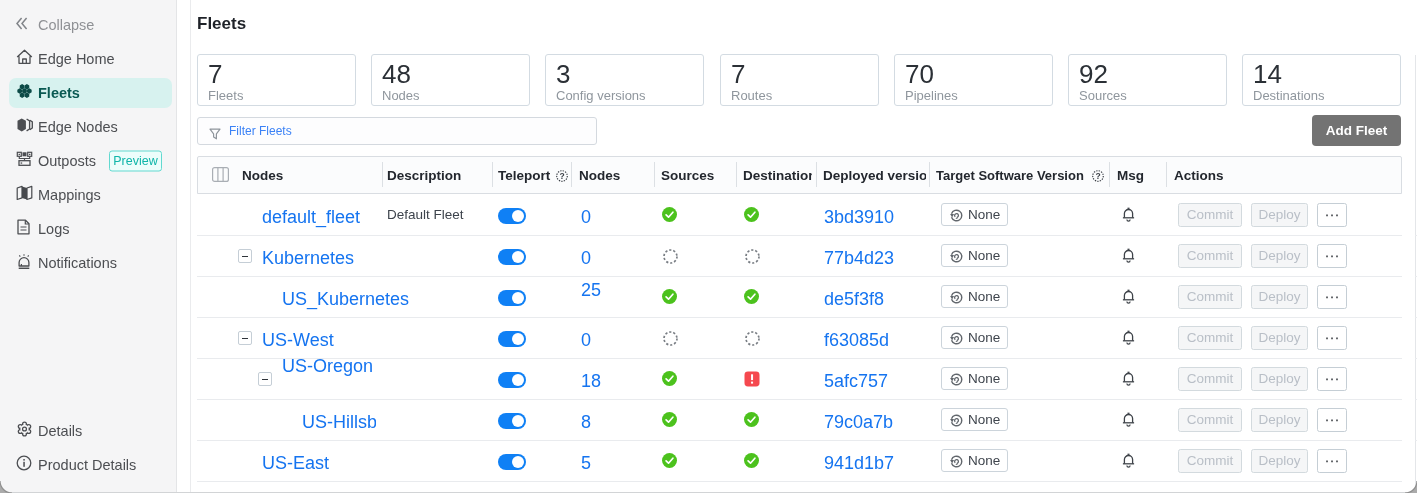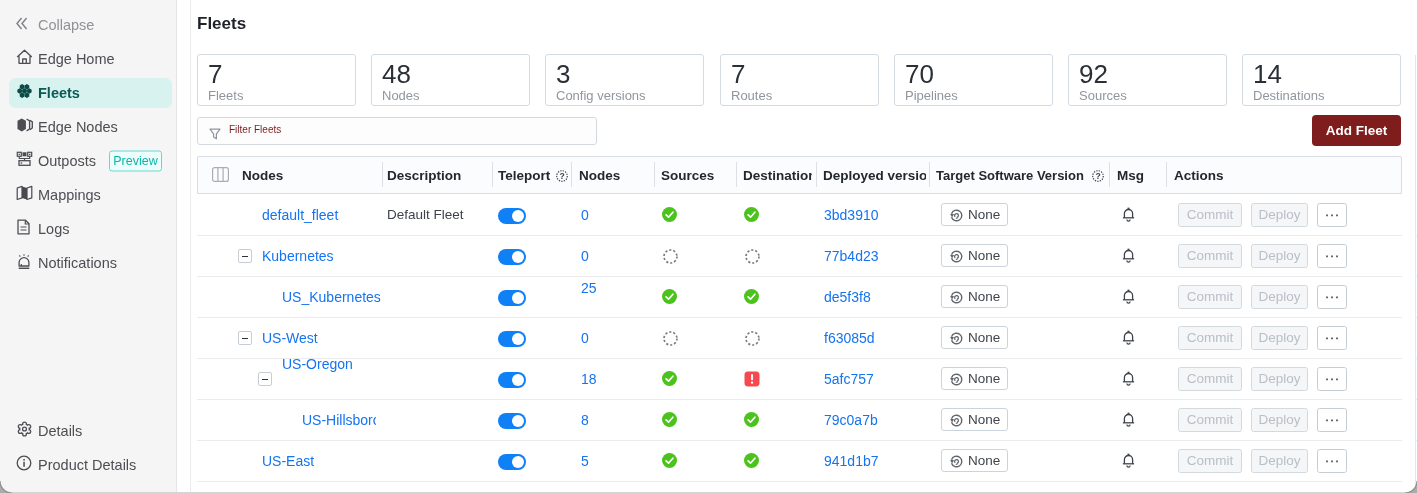--- a/index.html
+++ b/index.html
@@ -23,33 +23,33 @@
 
 
 #title { position:absolute; left:197px; top:14px; font-size:17px; font-weight:bold; color:#1e2228; }
 .card { position:absolute; top:54px; width:159px; height:52px; background:#fff;
   border:1px solid #d3dbe2; border-radius:3px; }
 .card .num { position:absolute; left:10px; top:4px; font-size:26px; color:#2b3036; }
 .card .cl { position:absolute; left:10px; top:33px; font-size:13px; color:#8f969d; }
 #filter { position:absolute; left:197px; top:117px; width:400px; height:28px;
   border:1px solid #d4d9df; border-radius:3px; background:#fdfdfe; }
 #filter .fi { position:absolute; left:11px; top:8px; }
-#filter .ph { position:absolute; left:31px; top:6px; font-size:10px; color:#7f1d1d; }
+#filter .ph { position:absolute; left:31px; top:6px; font-size:12px; color:#3b82f6; }
 #addfleet { position:absolute; left:1312px; top:115px; width:89px; height:31px;
-  background:#7f1d1d; border-radius:4px; color:#fff; font-size:13.5px; font-weight:bold;
+  background:#737373; border-radius:4px; color:#fff; font-size:13.5px; font-weight:bold;
   text-align:center; line-height:31px; }
 
 
 #thead { position:absolute; left:197px; top:156px; width:1205px; height:38px;
   background:#fbfcfd; border:1px solid #d9dde2; border-radius:2px 2px 0 0; }
 .hsep { position:absolute; top:161.5px; width:1px; height:25px; background:#dce0e4; }
 .hlbl { position:absolute; top:168px; font-size:13.5px; font-weight:bold; color:#23272e; white-space:nowrap; }
 .rowsep { position:absolute; left:197px; width:1205px; height:1px; background:#e9ebee; }
 .rtick { position:absolute; left:1415px; width:2px; height:1px; background:#e9ebee; }
-.lnk { position:absolute; font-size:14px; color:#1574f0; white-space:nowrap; text-decoration:none; }
+.lnk { position:absolute; font-size:18px; color:#1574f0; white-space:nowrap; text-decoration:none; }
 .desc { position:absolute; font-size:13.5px; color:#3d434c; white-space:nowrap; }
 .tg { position:absolute; left:498px; width:28px; height:16px; border-radius:8px; background:#0f80f5; }
 .tg i { position:absolute; right:2px; top:2px; width:12px; height:12px; border-radius:50%; background:#fff; }
 .exp { position:absolute; width:14px; height:14px; border:1px solid #c5ced6; border-radius:2px; background:#fff; }
 .exp i { position:absolute; left:3px; top:6px; width:6.4px; height:1.2px; background:#2f343a; }
 .icon { position:absolute; }
 .nonebdg { position:absolute; left:941px; width:67px; height:23px; border:1px solid #ccd4db;
   border-radius:3px; background:#fff; }
 .nonebdg span { position:absolute; left:26px; top:3px; font-size:13.5px; color:#3f454d; }
 .nonebdg svg { position:absolute; left:8px; top:4.5px; }

